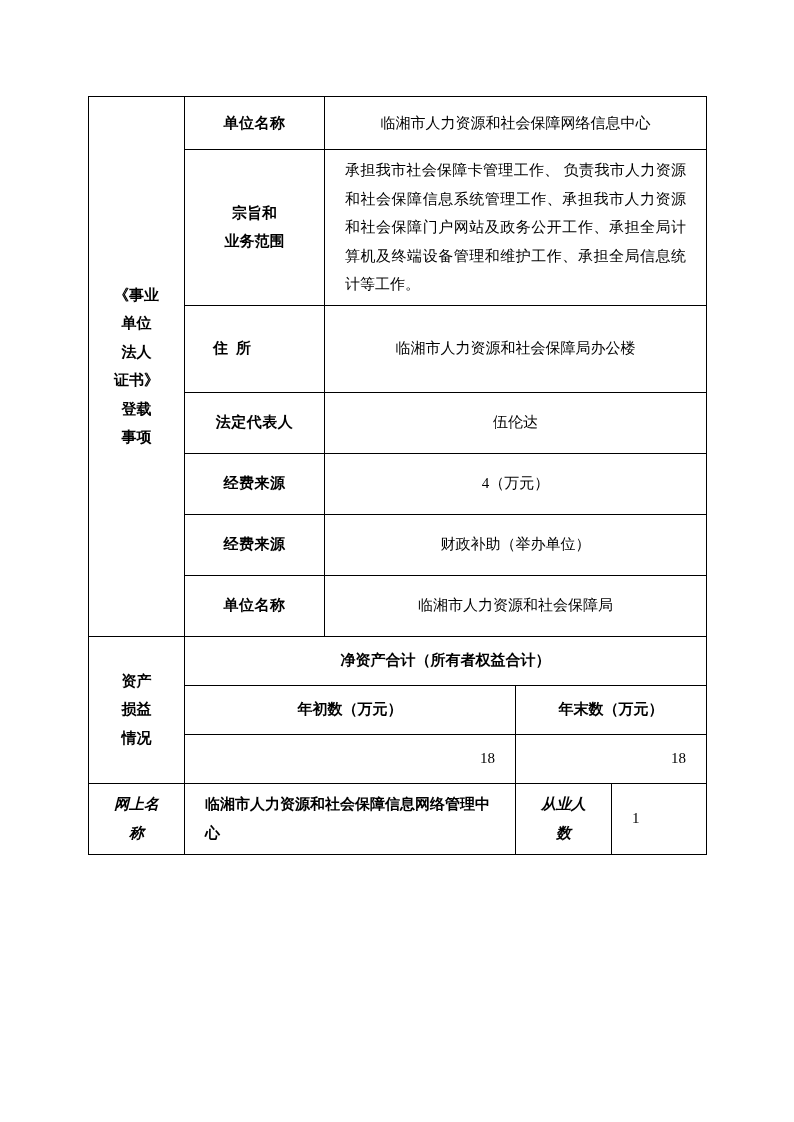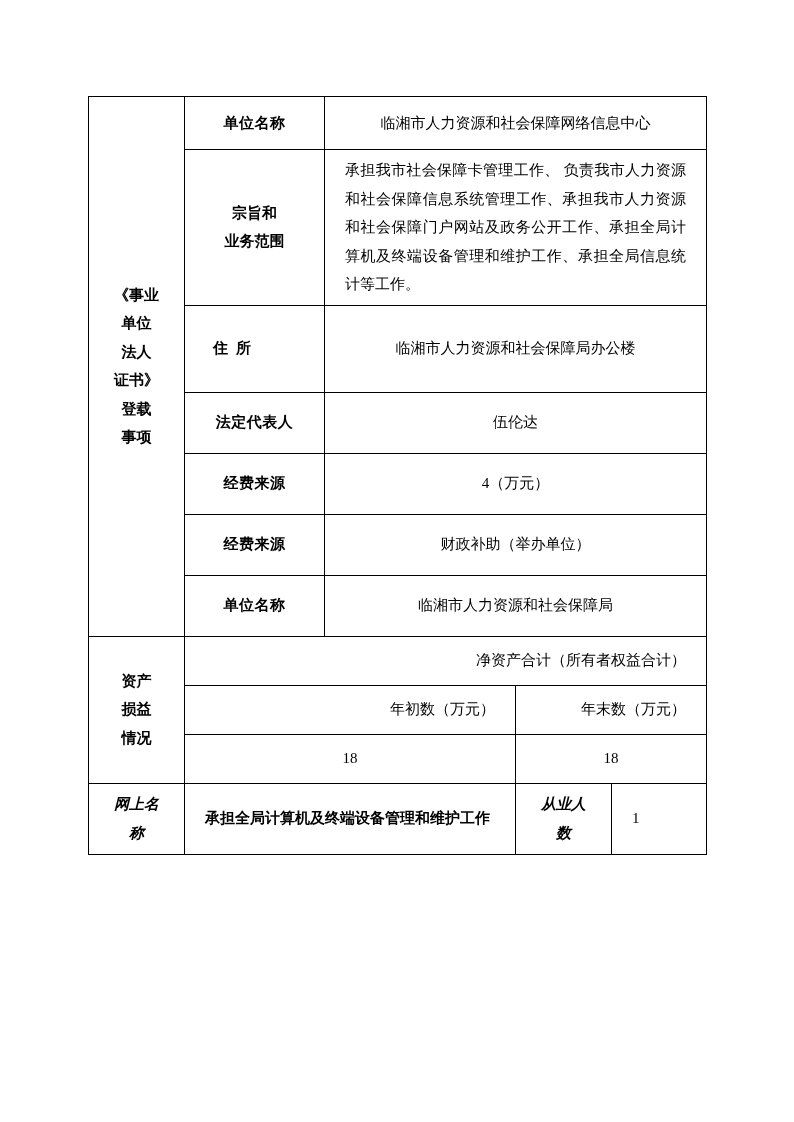--- a/index.html
+++ b/index.html
@@ -63,26 +63,27 @@
     line-height: 2.15;
     padding: 4px 2px;
   }
   .vertical-label span {
     display: block;
   }
   .cell-tall {
     height: 40px;
   }
   .net-assets {
-    text-align: right;
+    text-align: center;
     font-size: 15px;
     padding: 10px;
+    font-weight: bold;
   }
   .amount {
-    text-align: center;
+    text-align: right;
     font-size: 15px;
     padding: 10px;
     font-family: Liberation Serif, serif;
   }
   .web-name {
     font-weight: bold;
     font-size: 15px;
     line-height: 1.75;
     text-align: left;
     padding: 8px 8px;
@@ -171,19 +172,19 @@
         <td class="net-assets" colspan="2" style="height:36px">年初数（万元）</td>
         <td class="net-assets" colspan="2" style="height:36px">年末数（万元）</td>
       </tr>
       <tr>
         <td class="amount" colspan="2" style="height:36px">18</td>
         <td class="amount" colspan="2" style="height:36px">18</td>
       </tr>
 
       <tr>
         <td class="staff-lbl" style="height:58px">网上名称</td>
-        <td class="web-name" colspan="2">承担全局计算机及终端设备管理和维护工作</td>
+        <td class="web-name" colspan="2">临湘市人力资源和社会保障信息网络管理中心</td>
         <td class="staff-lbl">从业人数</td>
         <td class="staff-val">1</td>
       </tr>
     </tbody>
   </table>
 </div>
 
 </body></html>

